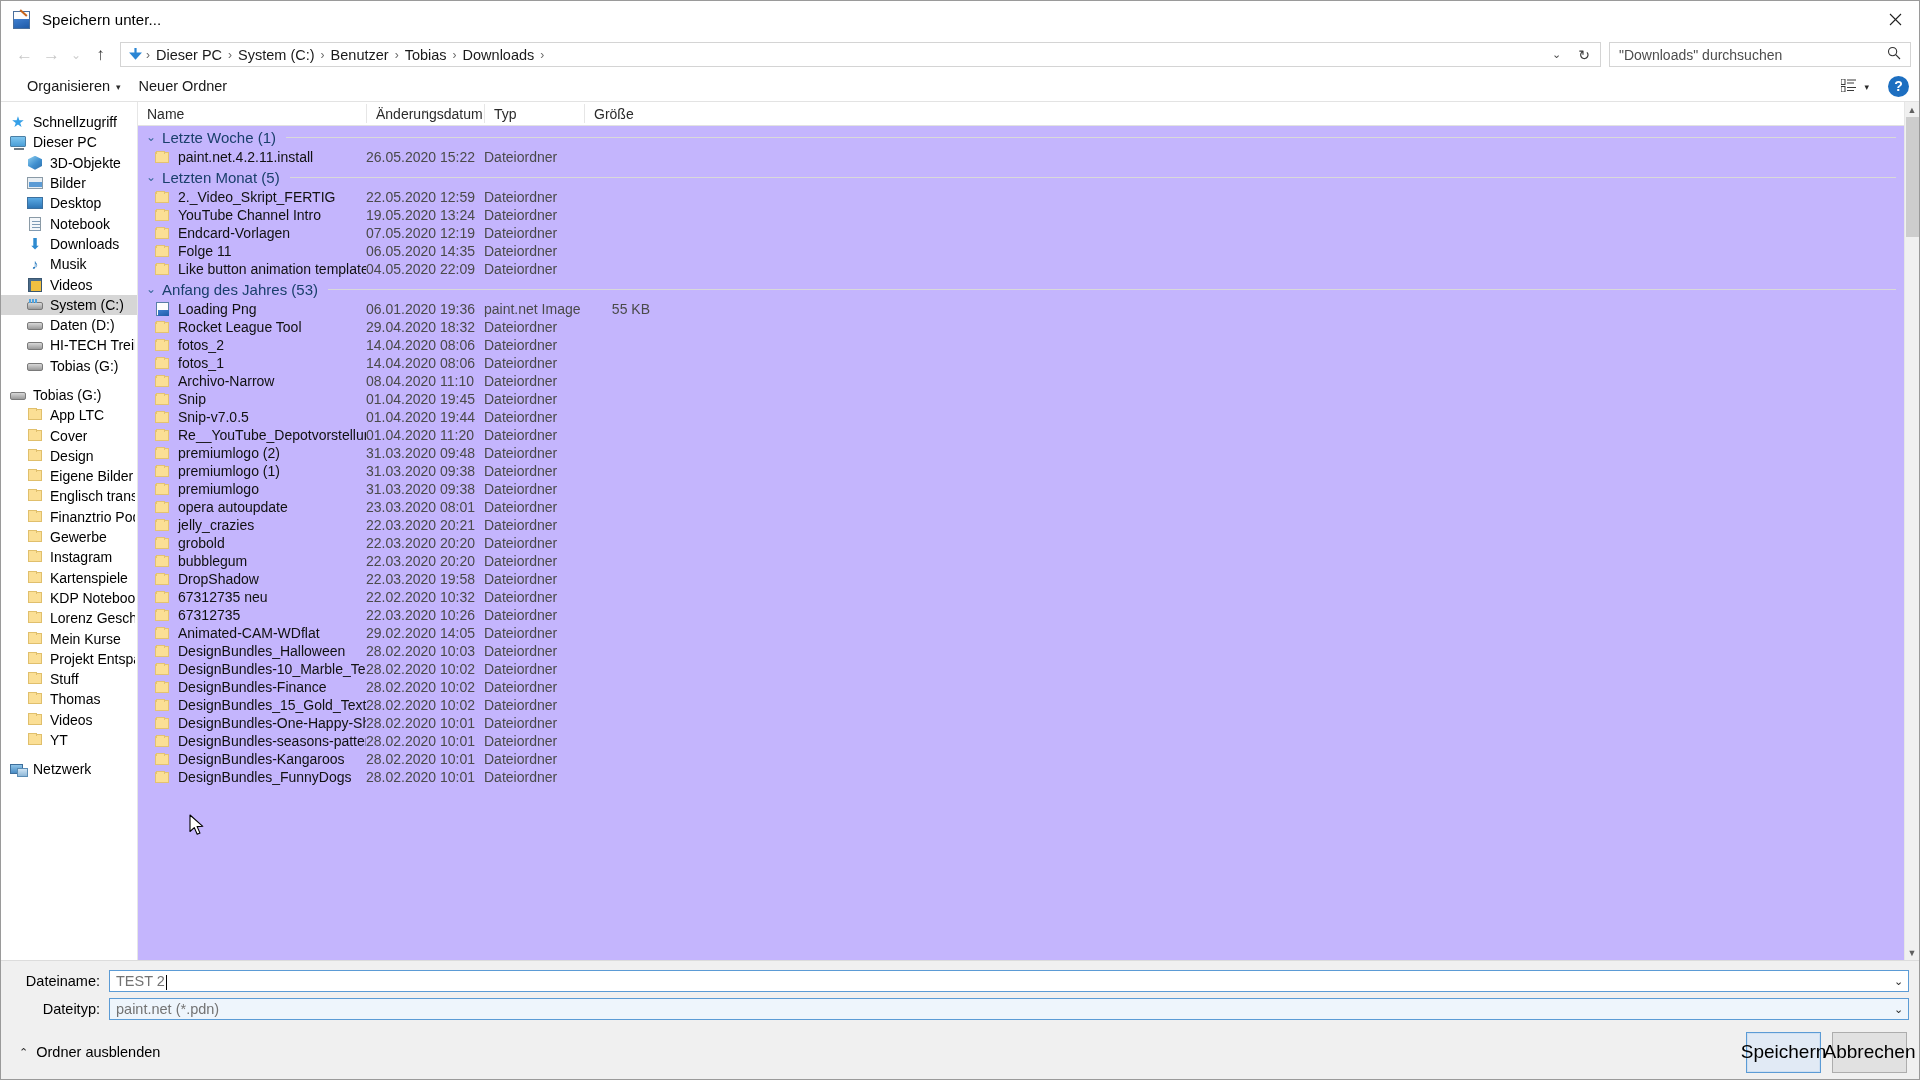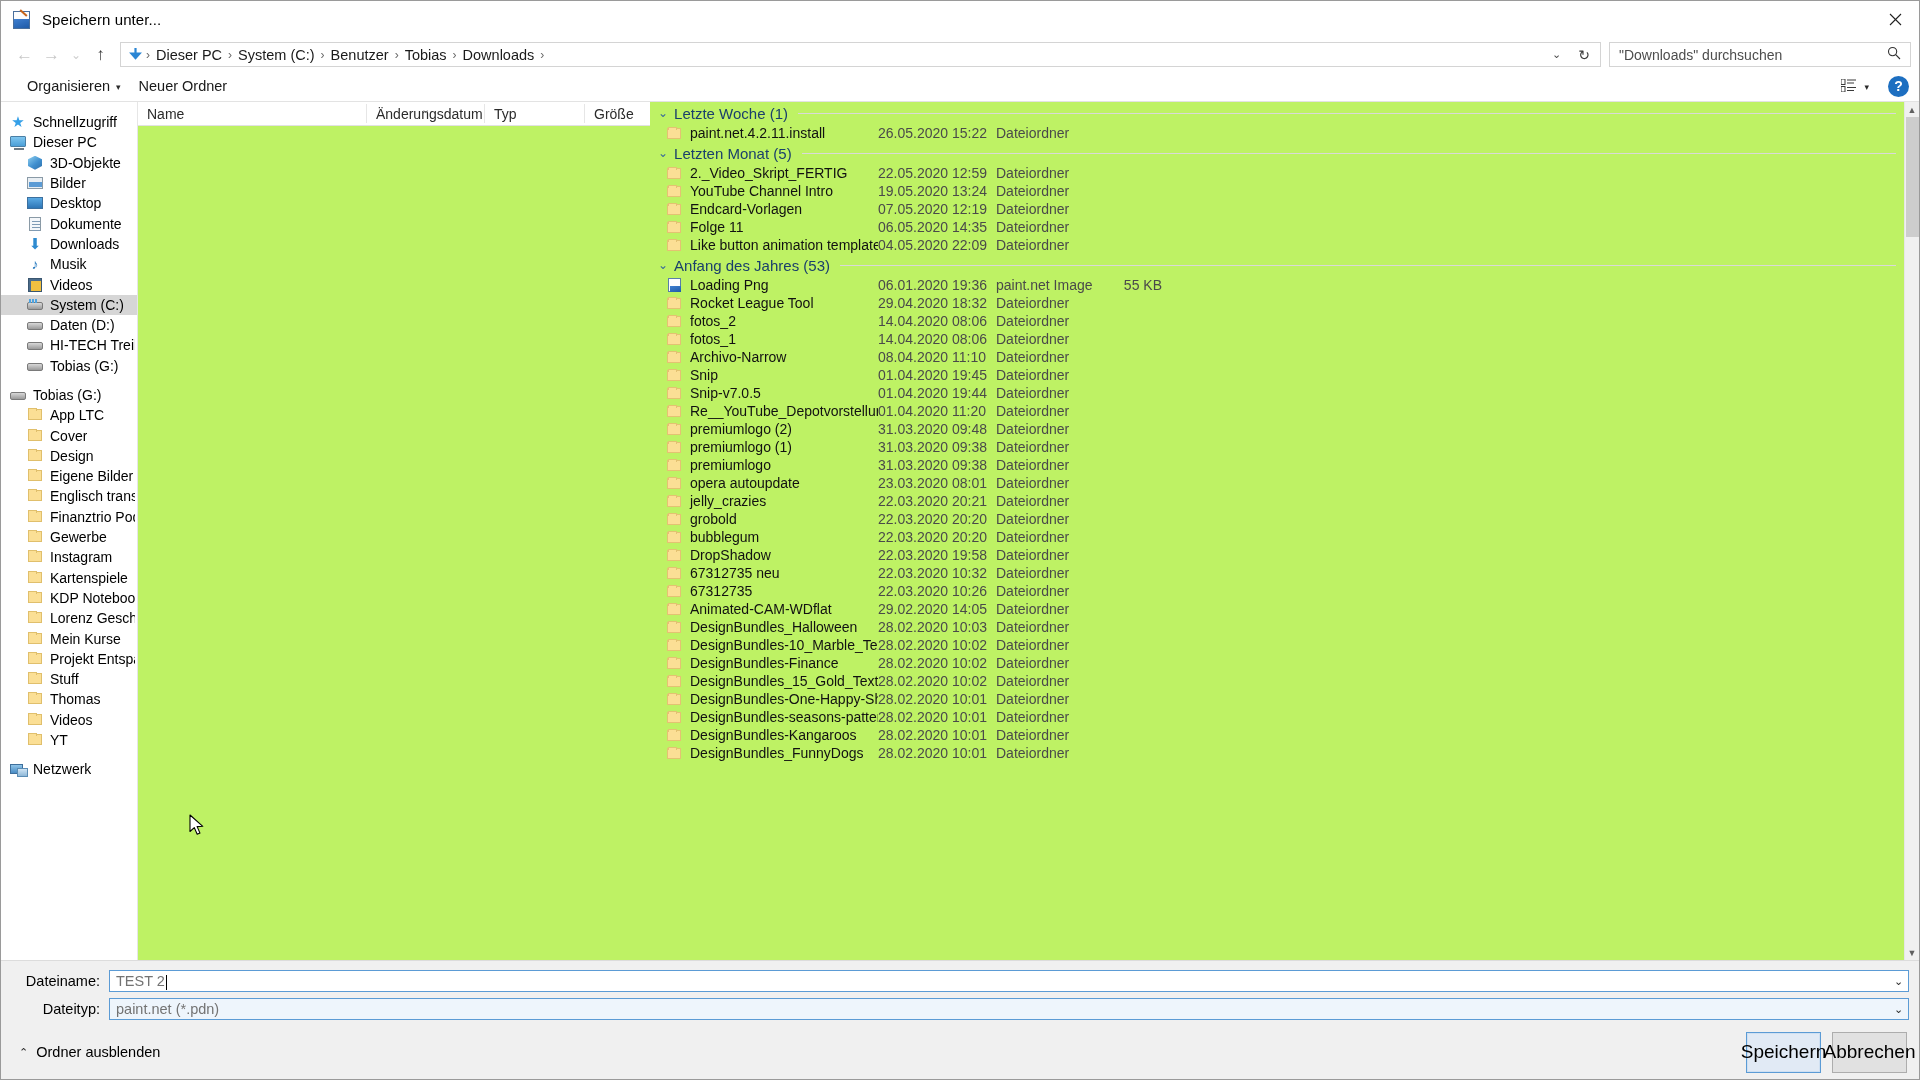--- a/index.html
+++ b/index.html
@@ -294,23 +294,23 @@
   }
   .ic-net:after{
     content:""; position:absolute; left:7px; top:4px; width:9px; height:7px;
     background: linear-gradient(180deg,#cfe4f4,#8fb8d8); border:1px solid #5a8cb4;
   }
 
   
   .listpane {
     flex: 1 1 auto;
     display: flex;
-    flex-direction: row;
+    flex-direction: column;
     min-width: 0;
-    background: #bef264;
+    background: #c4b5fd;
     border-left: 1px solid #e6e6e6;
     position: relative;
   }
   .col-headers {
     height: 24px;
     flex: 0 0 24px;
     display: flex;
     align-items: center;
     border-bottom: 1px solid #e2e2e2;
     background: #fff;
@@ -642,21 +642,21 @@
         <div class="nav-row lvl1">
           <span class="nav-ico">
             <span class="ic-desk"></span>
           </span>
           <span class="nav-label">Desktop</span>
         </div>
         <div class="nav-row lvl1">
           <span class="nav-ico">
             <span class="ic-doc"></span>
           </span>
-          <span class="nav-label">Dokumente</span>
+          <span class="nav-label">Notebook</span>
         </div>
         <div class="nav-row lvl1">
           <span class="nav-ico">
             <span class="ic-dl">⬇</span>
           </span>
           <span class="nav-label">Downloads</span>
         </div>
         <div class="nav-row lvl1">
           <span class="nav-ico">
             <span class="ic-music">♪</span>
@@ -1085,21 +1085,21 @@
             <div class="c-type">Dateiordner</div>
             <div class="c-size"></div>
           </div>
           <div class="frow">
             <div class="c-name">
               <span class="f-ico">
                 <span class="f-folder"></span>
               </span>
               <span>67312735 neu</span>
             </div>
-            <div class="c-date">22.03.2020 10:32</div>
+            <div class="c-date">22.02.2020 10:32</div>
             <div class="c-type">Dateiordner</div>
             <div class="c-size"></div>
           </div>
           <div class="frow">
             <div class="c-name">
               <span class="f-ico">
                 <span class="f-folder"></span>
               </span>
               <span>67312735</span>
             </div>

